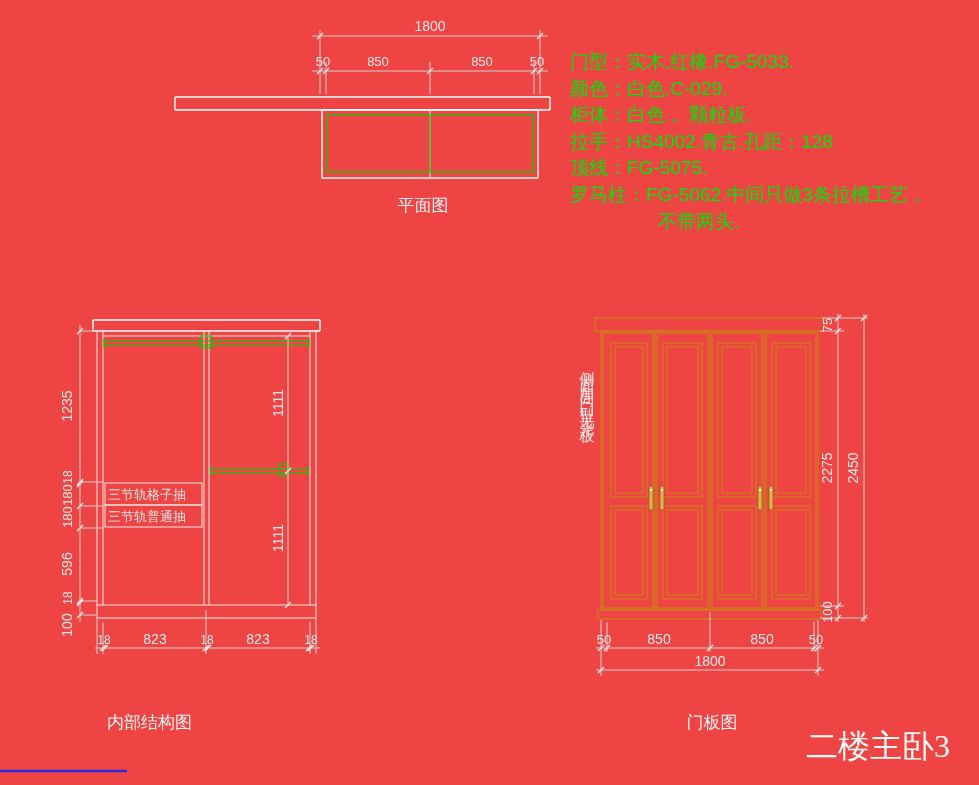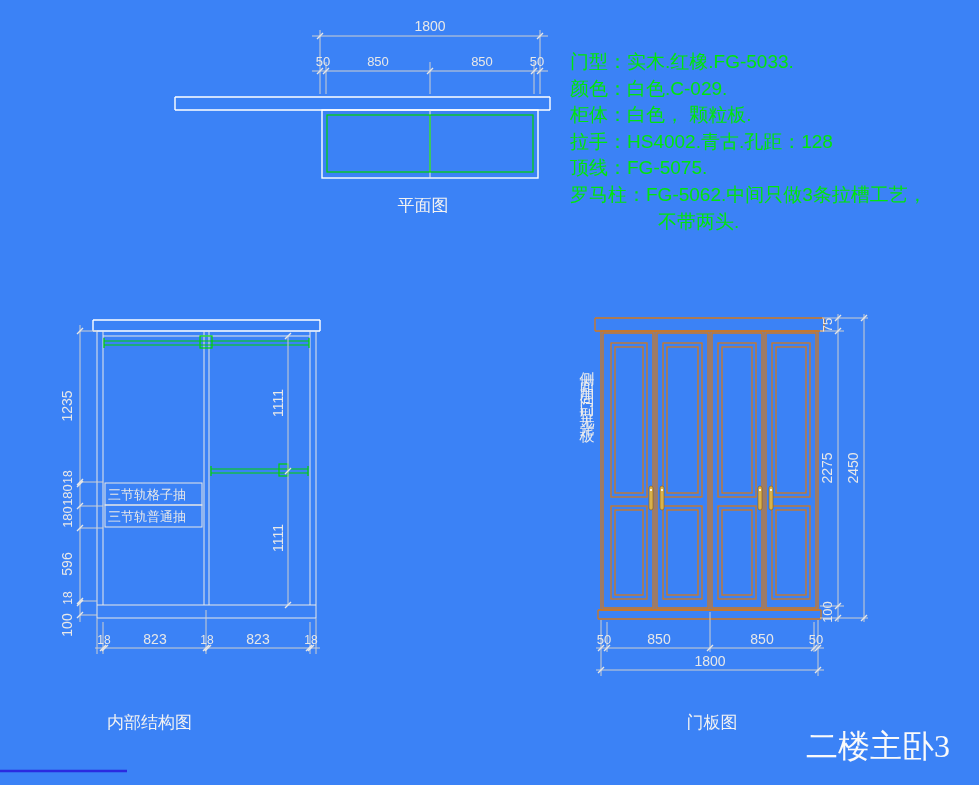--- a/index.html
+++ b/index.html
@@ -1,16 +1,16 @@
 <!DOCTYPE html>
 <html><head>
 <meta charset="utf-8">
 <style>
   html,body{margin:0;padding:0;background:#000;}
-  .canvas{position:relative;width:979px;height:785px;background:#3b82f6;overflow:hidden;
+  .canvas{position:relative;width:979px;height:785px;background:#ef4444;overflow:hidden;
           font-family:"Liberation Sans",sans-serif;}
   .canvas svg{position:absolute;left:0;top:0;}
   svg text{font-family:"Liberation Sans",sans-serif;fill:#e8e8e8;}
   .t12{font-size:12px;} .t13{font-size:13px;} .t14{font-size:14px;}
   .lbl{font-size:17px;fill:#f2f2f2;}
   .spec{font-size:19px;fill:#00e60b;}
   .w{stroke:#e8e8e8;fill:none;stroke-width:1;}
   .w2{stroke:#ffffff;fill:none;stroke-width:1.4;}
   .g{stroke:#00d400;fill:none;stroke-width:1.2;}
   .o{stroke:#d2781e;fill:none;stroke-width:1.3;}

